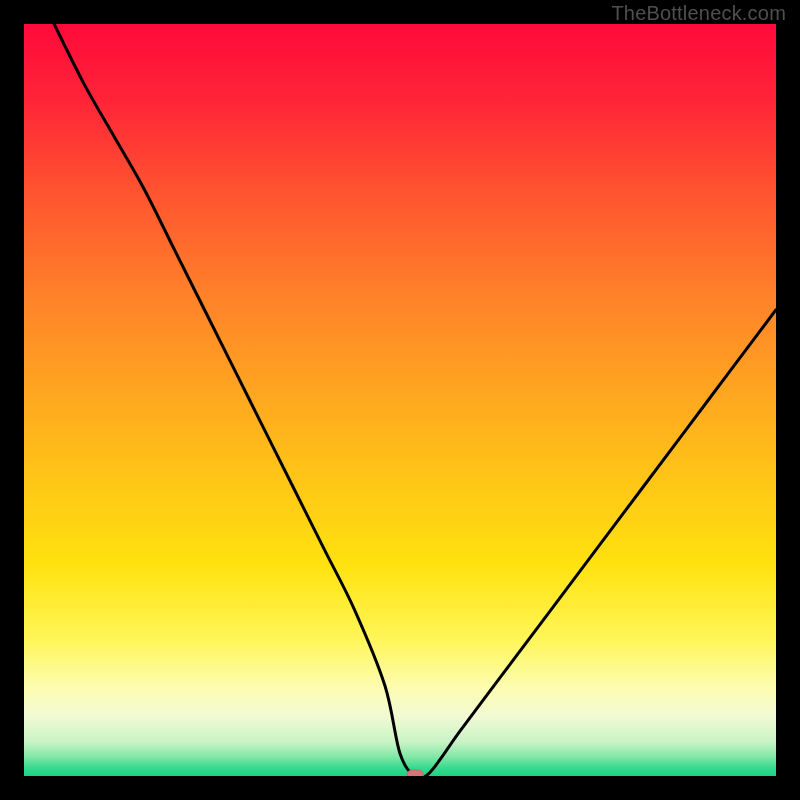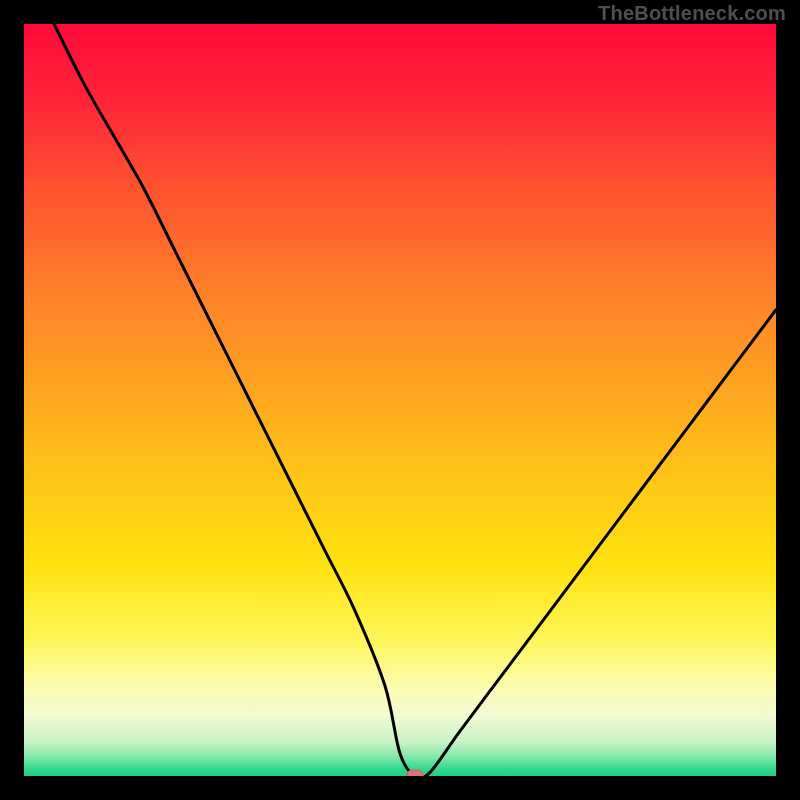--- a/index.html
+++ b/index.html
@@ -15,21 +15,21 @@
     width: 800px;
     height: 800px;
     background: #000;
   }
   .watermark {
     position: absolute;
     top: 2px;
     right: 14px;
     font-family: Arial, Helvetica, sans-serif;
     font-size: 20px;
-    font-weight: bold;
+    font-weight: normal;
     color: #4f4f4f;
     letter-spacing: 0.2px;
   }
   svg.plot {
     position: absolute;
     left: 24px;
     top: 24px;
     width: 752px;
     height: 752px;
     display: block;

